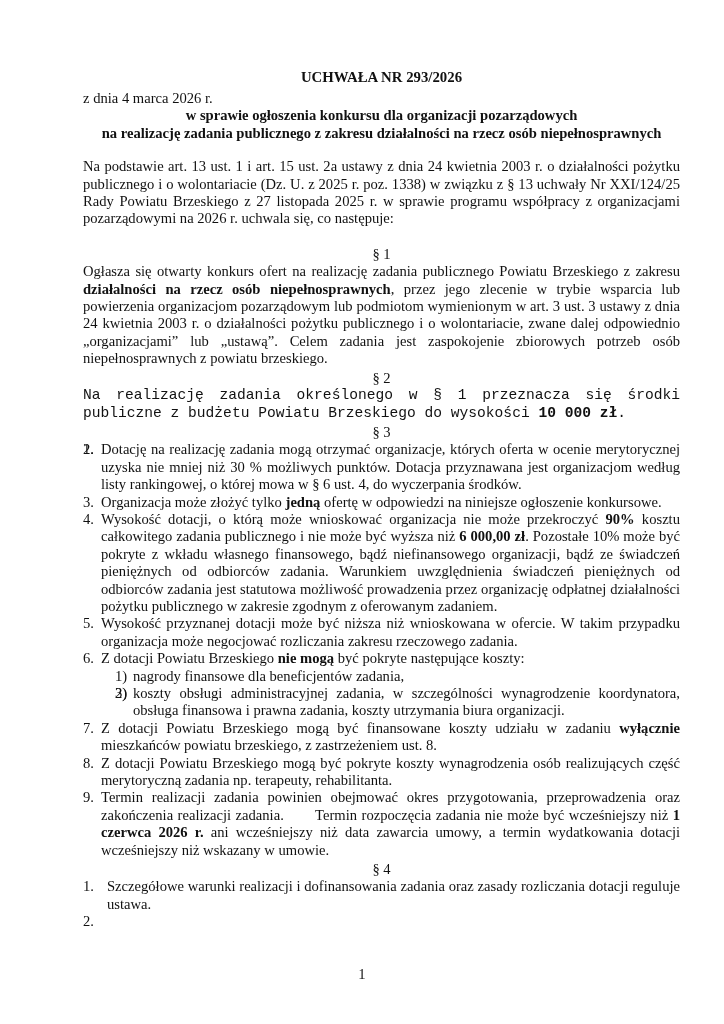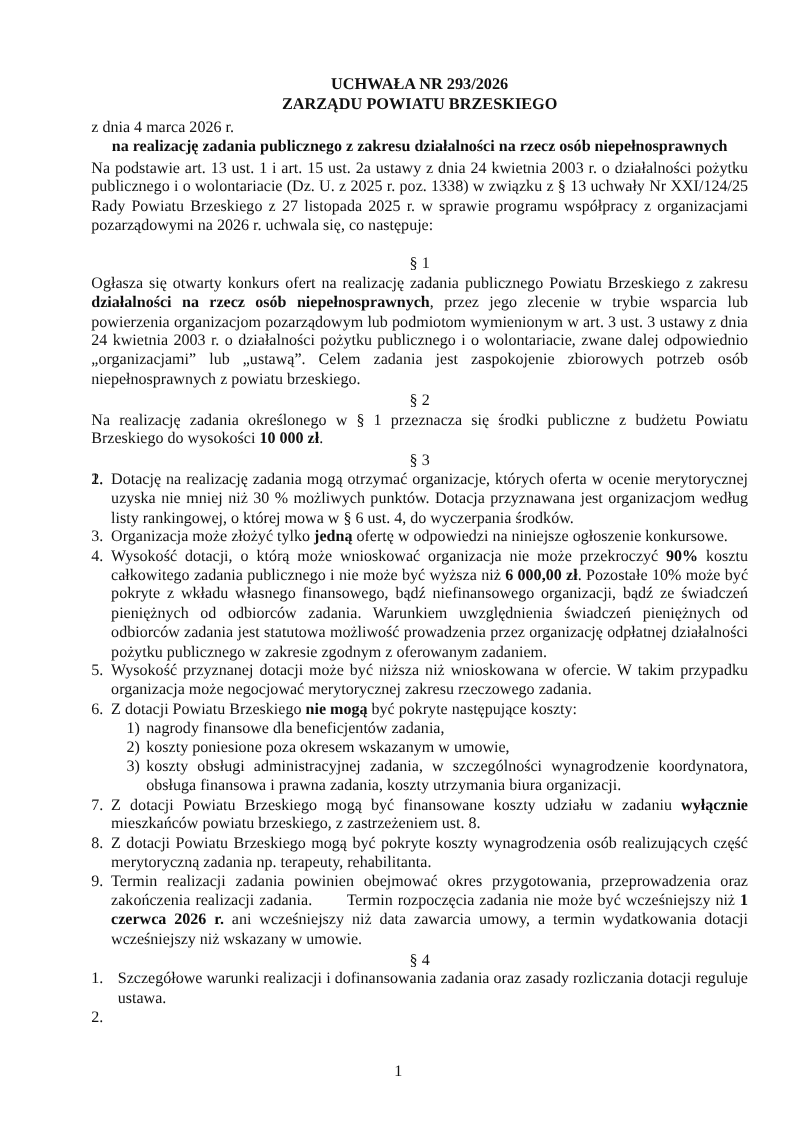--- a/index.html
+++ b/index.html
@@ -10,66 +10,66 @@
       font-size: 14.6px;
       line-height: 17.4px;
     }
     .page { position: absolute; left: 0; top: 0; width: 724px; height: 1024px; padding-left: 38px; }
     .content { position: absolute; left: 83px; top: 68px; width: 597px; }
     .bold { font-weight: bold; margin-top: 32px; }
     .title { font-weight: bold; text-align: center; font-size: 14.8px; line-height: 18px; }
     .date { text-align: left; margin-top: 4px; }
     .subject { font-weight: bold; text-align: center; }
     .para { text-align: justify; }
-    .gap-l { margin-top: 2px; }
+    .gap-l { margin-top: 16px; }
     .section { text-align: center; margin-top: 2px; }
     .section.first { margin-top: 18px; }
     ol.items { list-style: none; margin: 0; padding: 0; }
     ol.items > li { position: relative; padding-left: 18px; text-align: justify; }
     ol.items > li .num { position: absolute; left: 0; top: 0; }
     ol.items.wide > li { padding-left: 24px; }
     ol.sub { list-style: none; margin: 0; padding: 0 0 0 14px; }
     ol.sub > li { position: relative; padding-left: 18px; text-align: justify; }
     ol.sub > li .num { position: absolute; left: 0; top: 0; }
     .page-number { position: absolute; left: 0; width: 724px; top: 966px; text-align: center; }
   </style>
 </head>
 <body>
 
 <div class="page">
   <div class="content">
 
     <div class="title">
       <div>UCHWAŁA NR 293/2026</div>
-      <div>ZARZĄDU POWIATU BRZESKIEGO</div>
     </div>
     <div class="date">z dnia 4 marca 2026 r.</div>
     <div class="subject">
+      <div>w sprawie ogłoszenia konkursu dla organizacji pozarządowych</div>
       <div>na realizację zadania publicznego z zakresu działalności na rzecz osób niepełnosprawnych</div>
     </div>
 
     <p class="para gap-l" style="margin-bottom:0;">Na podstawie art. 13 ust. 1 i art. 15 ust. 2a ustawy z dnia 24 kwietnia 2003 r. o działalności pożytku publicznego i o wolontariacie (Dz. U. z 2025 r. poz. 1338) w związku z § 13 uchwały Nr XXI/124/25 Rady Powiatu Brzeskiego z 27 listopada 2025 r. w sprawie programu współpracy z organizacjami pozarządowymi na 2026 r. uchwala się, co następuje:</p>
 
     <div class="section first">§ 1</div>
     <p class="para" style="margin:0;"><span>Ogłasza się otwarty konkurs ofert na realizację zadania publicznego Powiatu Brzeskiego z zakresu </span><span class="bold">działalności na rzecz osób niepełnosprawnych</span><span>, przez jego zlecenie w trybie wsparcia lub powierzenia organizacjom pozarządowym lub podmiotom wymienionym w art. 3 ust. 3 ustawy z dnia 24 kwietnia 2003 r. o działalności pożytku publicznego i o wolontariacie, zwane dalej odpowiednio „organizacjami” lub „ustawą”. Celem zadania jest zaspokojenie zbiorowych potrzeb osób niepełnosprawnych z powiatu brzeskiego.</span></p>
 
     <div class="section">§ 2</div>
-    <p class="para" style="margin:0;"><span>Na realizację zadania określonego w § 1 przeznacza się środki publiczne z budżetu Powiatu Brzeskiego do wysokości </span><span class="bold">10 000 zł</span><span>.</span></p>
+    <p class="para" style="margin:0;font-family:Liberation Mono, monospace;"><span>Na realizację zadania określonego w § 1 przeznacza się środki publiczne z budżetu Powiatu Brzeskiego do wysokości </span><span class="bold">10 000 zł</span><span>.</span></p>
 
     <div class="section">§ 3</div>
     <ol class="items">
       <li><span class="num">1.</span></li>
       <li><span class="num">2.</span><span>Dotację na realizację zadania mogą otrzymać organizacje, których oferta w ocenie merytorycznej uzyska nie mniej niż 30 % możliwych punktów. Dotacja przyznawana jest organizacjom według listy rankingowej, o której mowa w § 6 ust. 4, do wyczerpania środków.</span></li>
       <li><span class="num">3.</span><span>Organizacja może złożyć tylko </span><span class="bold">jedną</span><span> ofertę w odpowiedzi na niniejsze ogłoszenie konkursowe.</span></li>
       <li><span class="num">4.</span><span>Wysokość dotacji, o którą może wnioskować organizacja nie może przekroczyć </span><span class="bold">90%</span><span> kosztu całkowitego zadania publicznego i nie może być wyższa niż </span><span class="bold">6 000,00 zł</span><span>. Pozostałe 10% może być pokryte z wkładu własnego finansowego, bądź niefinansowego organizacji, bądź ze świadczeń pieniężnych od odbiorców zadania. Warunkiem uwzględnienia świadczeń pieniężnych od odbiorców zadania jest statutowa możliwość prowadzenia przez organizację odpłatnej działalności pożytku publicznego w zakresie zgodnym z oferowanym zadaniem.</span></li>
-      <li><span class="num">5.</span><span>Wysokość przyznanej dotacji może być niższa niż wnioskowana w ofercie. W takim przypadku organizacja może negocjować merytorycznej zakresu rzeczowego zadania.</span></li>
+      <li><span class="num">5.</span><span>Wysokość przyznanej dotacji może być niższa niż wnioskowana w ofercie. W takim przypadku organizacja może negocjować rozliczania zakresu rzeczowego zadania.</span></li>
       <li><span class="num">6.</span><span>Z dotacji Powiatu Brzeskiego </span><span class="bold">nie mogą</span><span> być pokryte następujące koszty:</span>
         <ol class="sub">
           <li><span class="num">1)</span><span>nagrody finansowe dla beneficjentów zadania,</span></li>
-          <li><span class="num">2)</span><span>koszty poniesione poza okresem wskazanym w umowie,</span></li>
+          <li><span class="num">2)</span></li>
           <li><span class="num">3)</span><span>koszty obsługi administracyjnej zadania, w szczególności wynagrodzenie koordynatora, obsługa finansowa i prawna zadania, koszty utrzymania biura organizacji.</span></li>
         </ol>
       </li>
       <li><span class="num">7.</span><span>Z dotacji Powiatu Brzeskiego mogą być finansowane koszty udziału w zadaniu </span><span class="bold">wyłącznie</span><span> mieszkańców powiatu brzeskiego, z zastrzeżeniem ust. 8.</span></li>
       <li><span class="num">8.</span><span>Z dotacji Powiatu Brzeskiego mogą być pokryte koszty wynagrodzenia osób realizujących część merytoryczną zadania np. terapeuty, rehabilitanta.</span></li>
       <li><span class="num">9.</span><span style="white-space: pre-wrap;">Termin realizacji zadania powinien obejmować okres przygotowania, przeprowadzenia oraz zakończenia realizacji zadania.       Termin rozpoczęcia zadania nie może być wcześniejszy niż </span><span class="bold">1 czerwca 2026 r.</span><span> ani wcześniejszy niż data zawarcia umowy, a termin wydatkowania dotacji wcześniejszy niż wskazany w umowie.</span></li>
     </ol>
 
     <div class="section">§ 4</div>
     <ol class="items wide">

